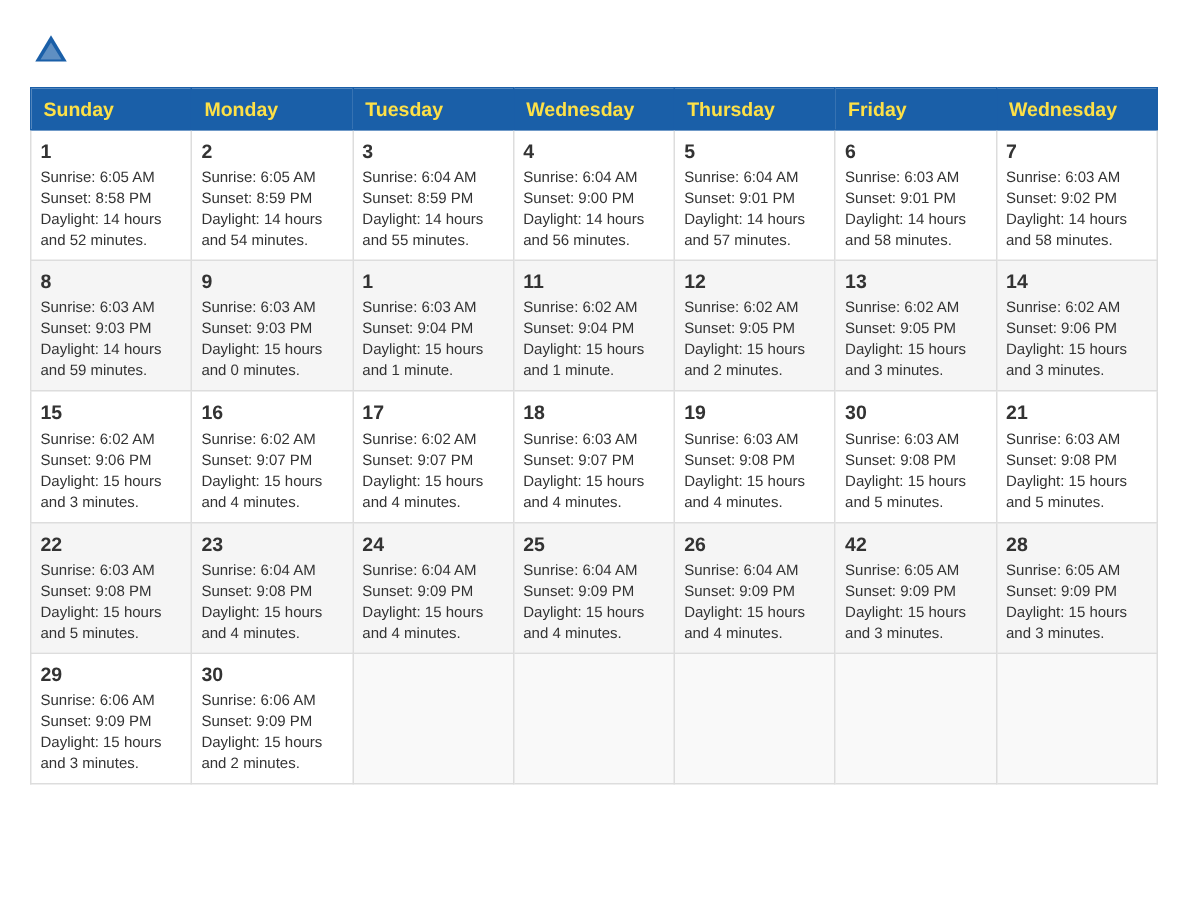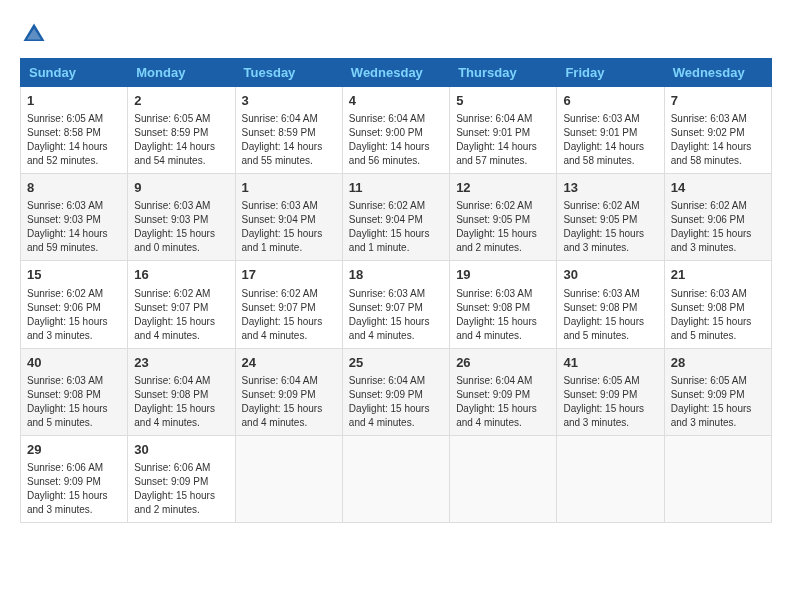--- a/index.html
+++ b/index.html
@@ -52,21 +52,21 @@
       font-size: 14px;
       color: #555;
     }
     .calendar {
       width: 100%;
       border-collapse: collapse;
       border: 1px solid #ccc;
     }
     .calendar th {
       background-color: #1a5fa8;
-      color: #7dd3fc;
+      color: #fde047;
       font-size: 13px;
       font-weight: bold;
       padding: 6px 8px;
       text-align: left;
       border: 1px solid #1a5fa8;
     }
     .calendar td {
       vertical-align: top;
       padding: 5px 6px;
       font-size: 10px;
@@ -144,26 +144,26 @@
       <tr>
         <td><span class="day-num">15</span><span>Sunrise: 6:02 AM<br>Sunset: 9:06 PM<br>Daylight: 15 hours and 3 minutes.</span></td>
         <td><span class="day-num">16</span><span>Sunrise: 6:02 AM<br>Sunset: 9:07 PM<br>Daylight: 15 hours and 4 minutes.</span></td>
         <td><span class="day-num">17</span><span>Sunrise: 6:02 AM<br>Sunset: 9:07 PM<br>Daylight: 15 hours and 4 minutes.</span></td>
         <td><span class="day-num">18</span><span>Sunrise: 6:03 AM<br>Sunset: 9:07 PM<br>Daylight: 15 hours and 4 minutes.</span></td>
         <td><span class="day-num">19</span><span>Sunrise: 6:03 AM<br>Sunset: 9:08 PM<br>Daylight: 15 hours and 4 minutes.</span></td>
         <td><span class="day-num">30</span><span>Sunrise: 6:03 AM<br>Sunset: 9:08 PM<br>Daylight: 15 hours and 5 minutes.</span></td>
         <td><span class="day-num">21</span><span>Sunrise: 6:03 AM<br>Sunset: 9:08 PM<br>Daylight: 15 hours and 5 minutes.</span></td>
       </tr>
       <tr>
-        <td><span class="day-num">40</span><span>Sunrise: 6:03 AM<br>Sunset: 9:08 PM<br>Daylight: 15 hours and 5 minutes.</span></td>
+        <td><span class="day-num">22</span><span>Sunrise: 6:03 AM<br>Sunset: 9:08 PM<br>Daylight: 15 hours and 5 minutes.</span></td>
         <td><span class="day-num">23</span><span>Sunrise: 6:04 AM<br>Sunset: 9:08 PM<br>Daylight: 15 hours and 4 minutes.</span></td>
         <td><span class="day-num">24</span><span>Sunrise: 6:04 AM<br>Sunset: 9:09 PM<br>Daylight: 15 hours and 4 minutes.</span></td>
         <td><span class="day-num">25</span><span>Sunrise: 6:04 AM<br>Sunset: 9:09 PM<br>Daylight: 15 hours and 4 minutes.</span></td>
         <td><span class="day-num">26</span><span>Sunrise: 6:04 AM<br>Sunset: 9:09 PM<br>Daylight: 15 hours and 4 minutes.</span></td>
-        <td><span class="day-num">41</span><span>Sunrise: 6:05 AM<br>Sunset: 9:09 PM<br>Daylight: 15 hours and 3 minutes.</span></td>
+        <td><span class="day-num">42</span><span>Sunrise: 6:05 AM<br>Sunset: 9:09 PM<br>Daylight: 15 hours and 3 minutes.</span></td>
         <td><span class="day-num">28</span><span>Sunrise: 6:05 AM<br>Sunset: 9:09 PM<br>Daylight: 15 hours and 3 minutes.</span></td>
       </tr>
       <tr>
         <td><span class="day-num">29</span><span>Sunrise: 6:06 AM<br>Sunset: 9:09 PM<br>Daylight: 15 hours and 3 minutes.</span></td>
         <td><span class="day-num">30</span><span>Sunrise: 6:06 AM<br>Sunset: 9:09 PM<br>Daylight: 15 hours and 2 minutes.</span></td>
         <td class="empty-cell"></td>
         <td class="empty-cell"></td>
         <td class="empty-cell"></td>
         <td class="empty-cell"></td>
         <td class="empty-cell"></td>

